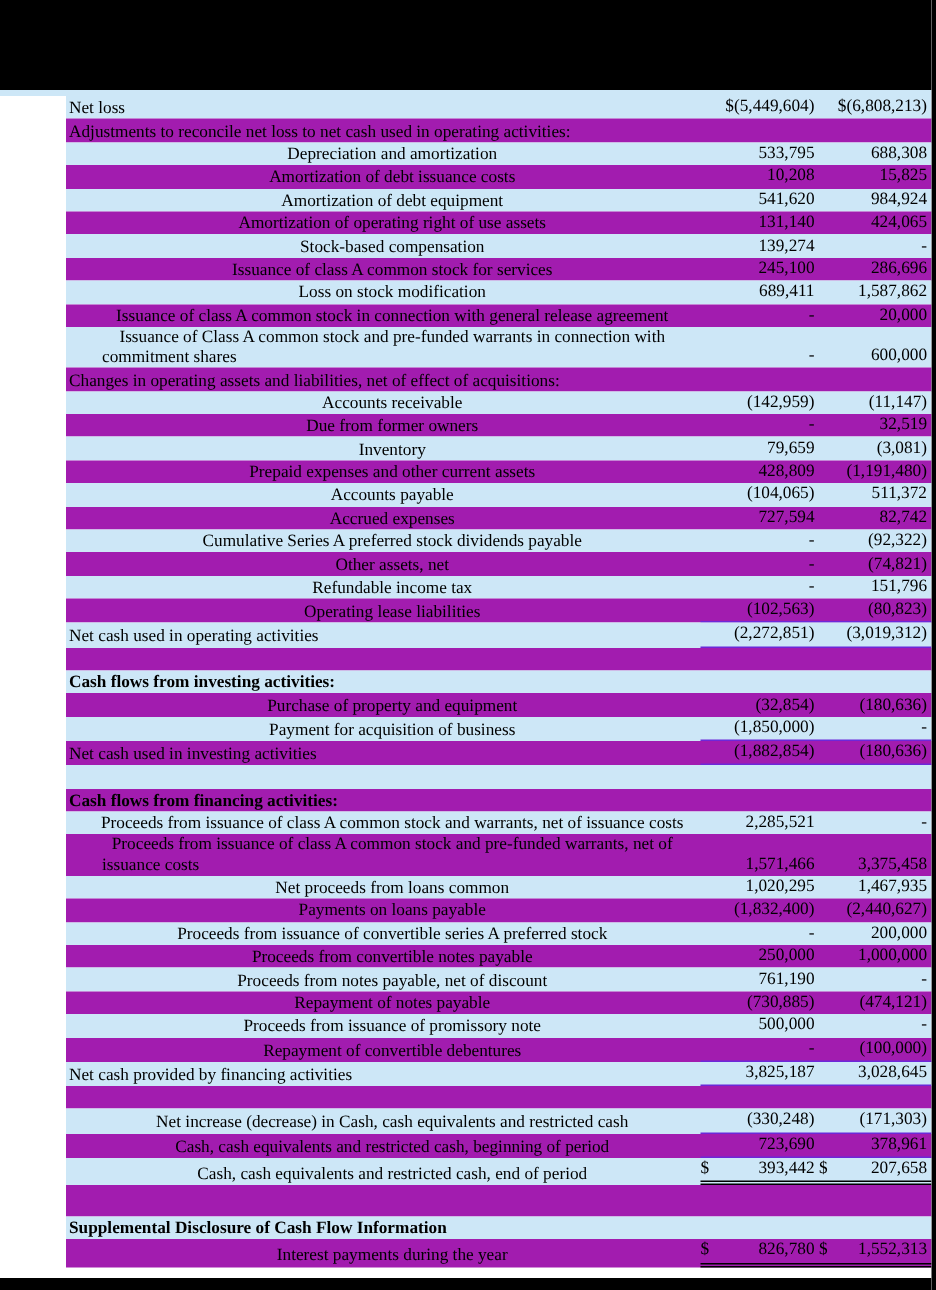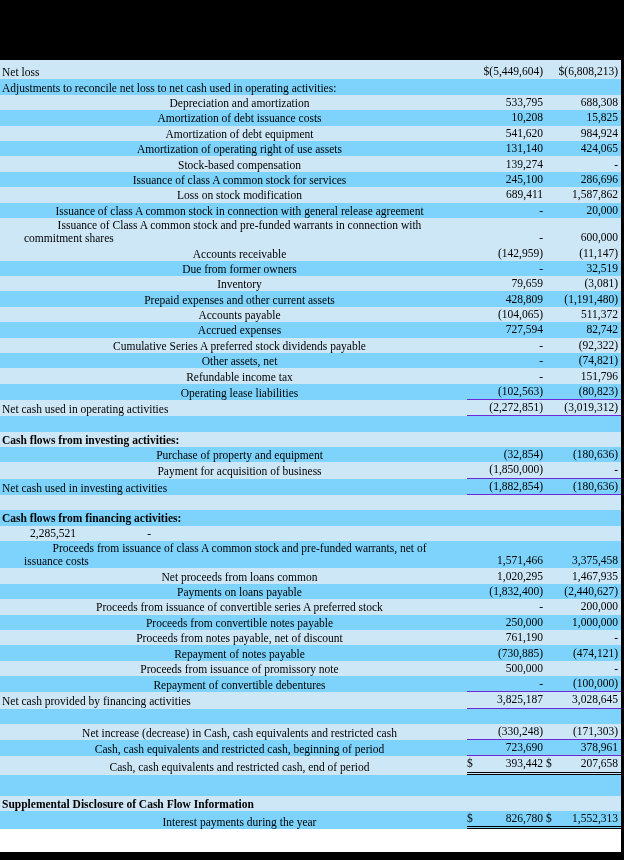--- a/index.html
+++ b/index.html
@@ -21,25 +21,26 @@
   .tbl { flex:none; display:flex; flex-direction:column; }
 
   .row {
     display:flex;
     align-items:flex-end;
     min-height:15.4px;
     font-size:11.5px;
     line-height:13.2px;
     padding:1px 0 0 0;
     box-sizing:border-box;
+    margin-left:44px;
   }
   .row.gap { min-height:21px; }
   .row.bold .lbl { font-weight:bold; }
   .blue { background:#cde7f7; }
-  .white{ background:#7dd3fc; }
+  .white{ background:#a21caf; }
 
   .lbl { flex:1; padding-left:2px; }
   .ind1 > .l1 { padding-left:10px;text-align:center; }
   .ind1 > .l2 { padding-left:10px; }
   .l2 { padding-left:10px; }
   .lbl .l2 { padding-left:22px; }
 
   .amt {
     flex:none;
     text-align:right;
@@ -134,20 +135,27 @@
         <div class="amt amt2">20,000</div>
       </div>
       <div class="row blue">
         <div class="lbl ind1">
           <div class="l1">Issuance of Class A common stock and pre-funded warrants in connection with</div>
           <div class="l2">commitment shares</div>
         </div>
         <div class="amt amt1">-</div>
         <div class="amt amt2">600,000</div>
       </div>
+      <div class="row white">
+        <div class="lbl">
+          <div class="l1">Changes in operating assets and liabilities, net of effect of acquisitions:</div>
+        </div>
+        <div class="amt amt1"></div>
+        <div class="amt amt2"></div>
+      </div>
       <div class="row blue">
         <div class="lbl ind1">
           <div class="l1">Accounts receivable</div>
         </div>
         <div class="amt amt1">(142,959)</div>
         <div class="amt amt2">(11,147)</div>
       </div>
       <div class="row white">
         <div class="lbl ind1">
           <div class="l1">Due from former owners</div>
@@ -261,20 +269,23 @@
         <div class="amt amt2"></div>
       </div>
       <div class="row white bold">
         <div class="lbl">
           <div class="l1">Cash flows from financing activities:</div>
         </div>
         <div class="amt amt1"></div>
         <div class="amt amt2"></div>
       </div>
       <div class="row blue">
+        <div class="lbl ind1">
+          <div class="l1">Proceeds from issuance of class A common stock and warrants, net of issuance costs</div>
+        </div>
         <div class="amt amt1">2,285,521</div>
         <div class="amt amt2">-</div>
       </div>
       <div class="row white">
         <div class="lbl ind1">
           <div class="l1">Proceeds from issuance of class A common stock and pre-funded warrants, net of</div>
           <div class="l2">issuance costs</div>
         </div>
         <div class="amt amt1">1,571,466</div>
         <div class="amt amt2">3,375,458</div>

